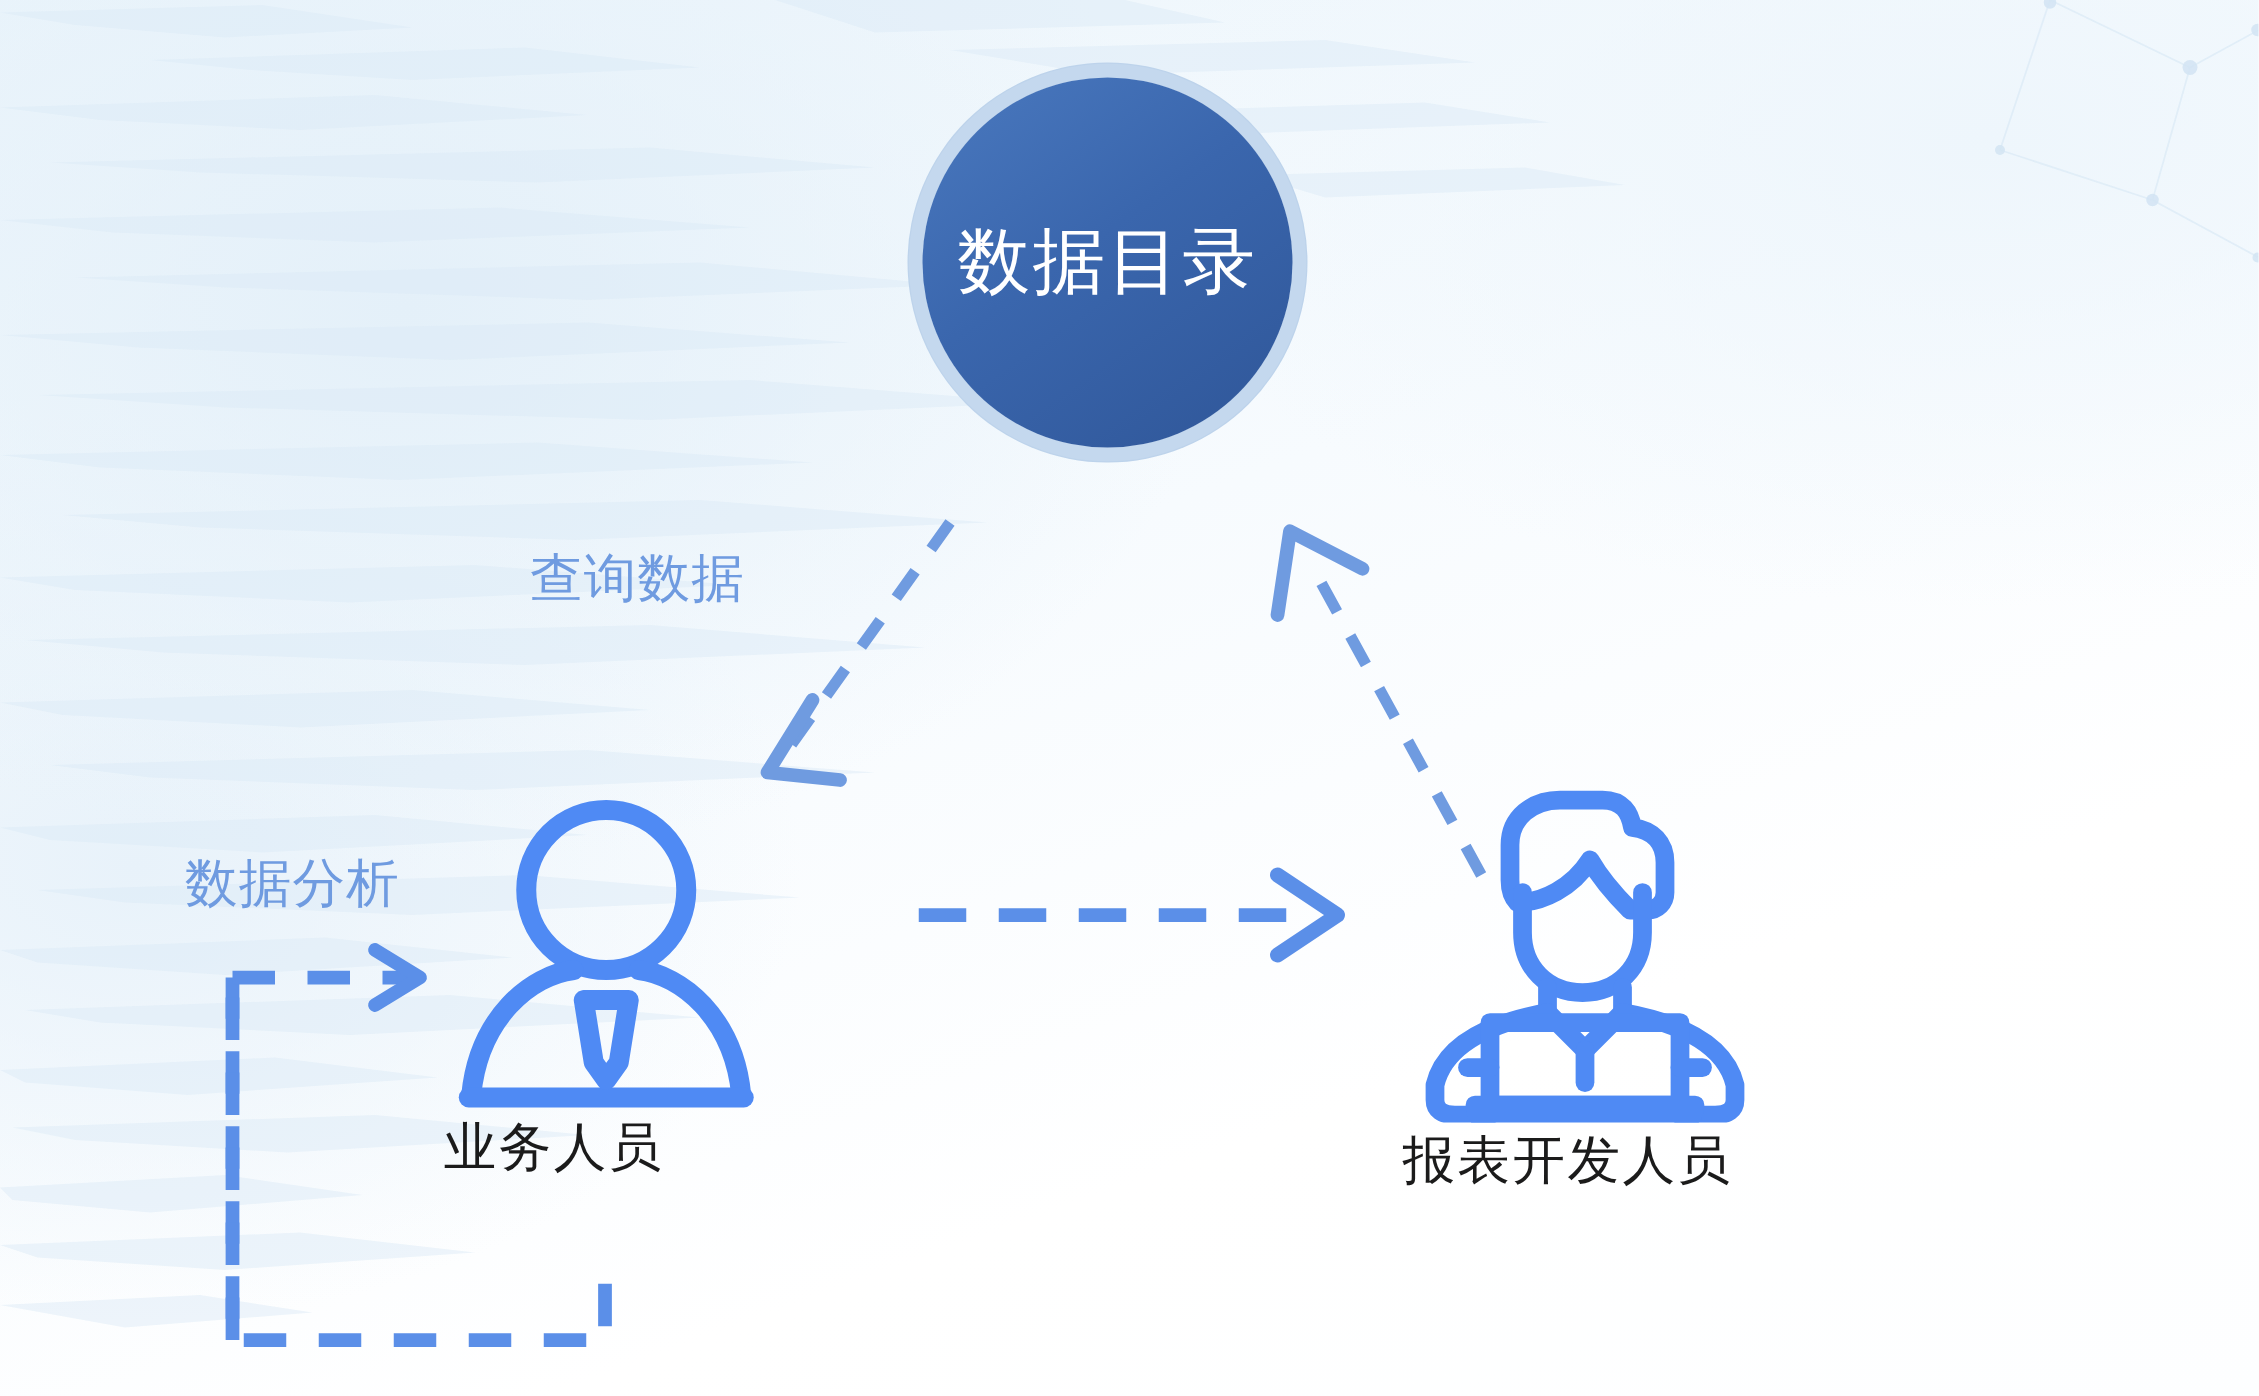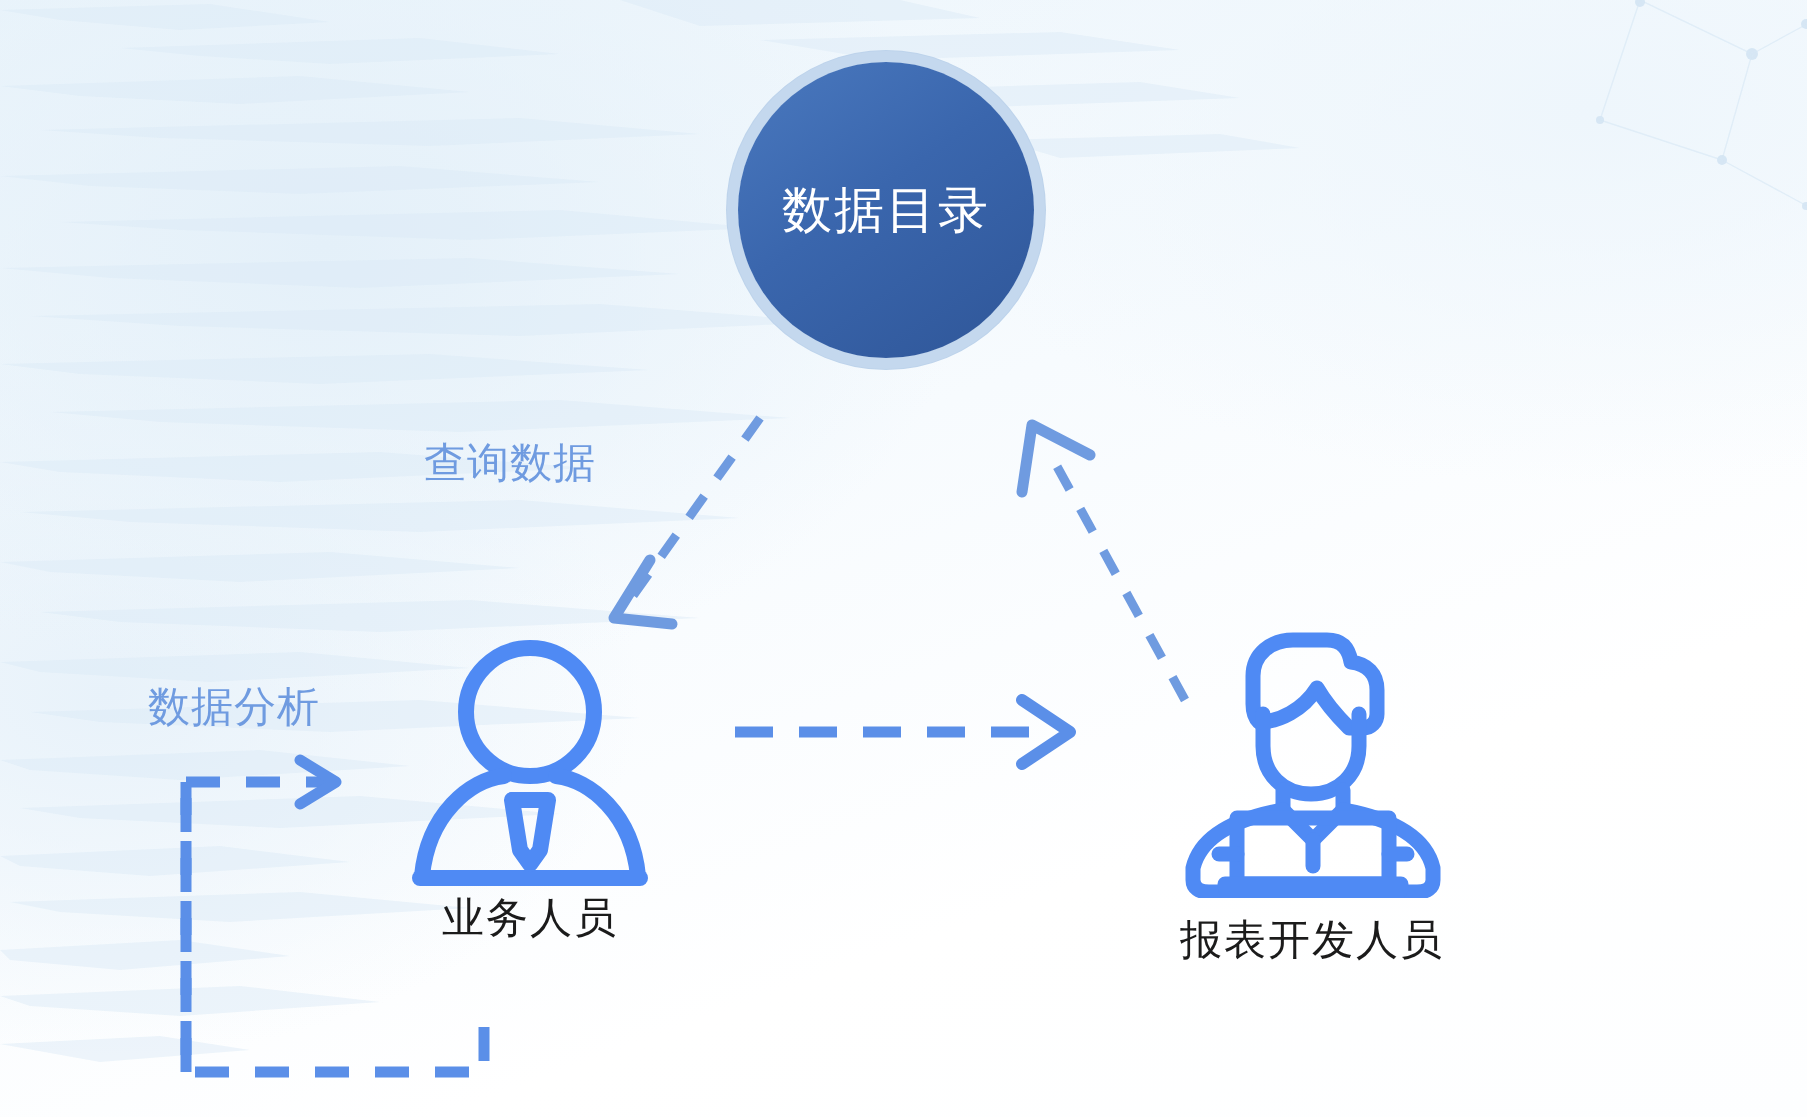--- a/index.html
+++ b/index.html
@@ -40,41 +40,40 @@
     height: 296px;
     border-radius: 50%;
     background: linear-gradient(145deg, #4a79bf 0%, #3a66ad 45%, #2f5698 100%);
     box-shadow: 0 0 0 11px #c4d8ee, 0 0 0 12px #bdd3eb;
     display: flex;
     align-items: center;
     justify-content: center;
   }
   .node-circle-label {
     color: #ffffff;
-    font-size: 50px;
+    font-size: 58px;
     letter-spacing: 2px;
     font-weight: 400;
     white-space: nowrap;
   }
   
   .actor {
     position: absolute;
     display: flex;
     flex-direction: column;
-    align-items: center;
   }
   .actor-label {
     color: #1b1b1b;
     font-size: 42px;
     letter-spacing: 2px;
     white-space: nowrap;
     margin-top: 2px;
   }
   #actor-business { left: 355px; top: 638px; width: 350px; }
-  #actor-developer { left: 1122px; top: 618px; width: 380px; gap: 12px; }
+  #actor-developer { left: 1122px; top: 618px; width: 380px; }
   
   .edge-label {
     position: absolute;
     color: #6f9be0;
     font-size: 42px;
     letter-spacing: 1px;
     line-height: 1.34;
     white-space: pre-line;
   }
   #label-query { left: 424px; top: 435px; }

